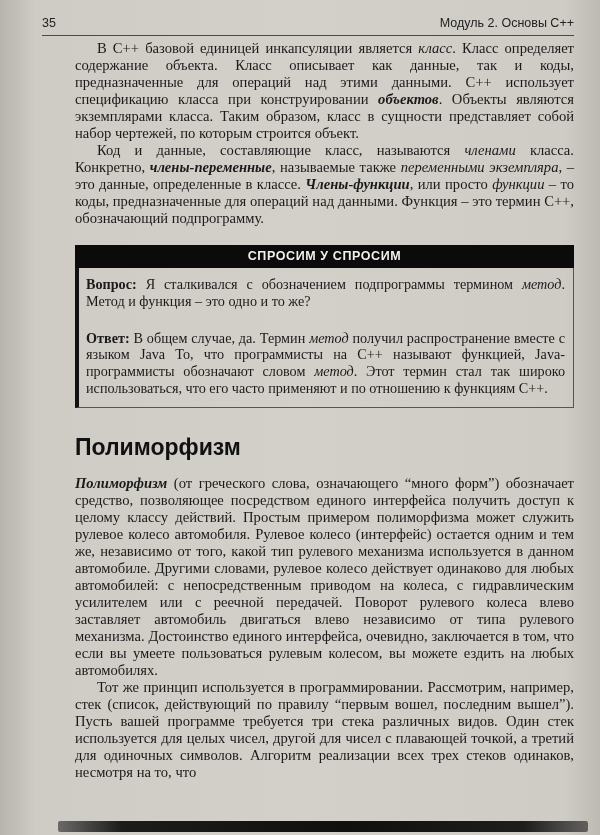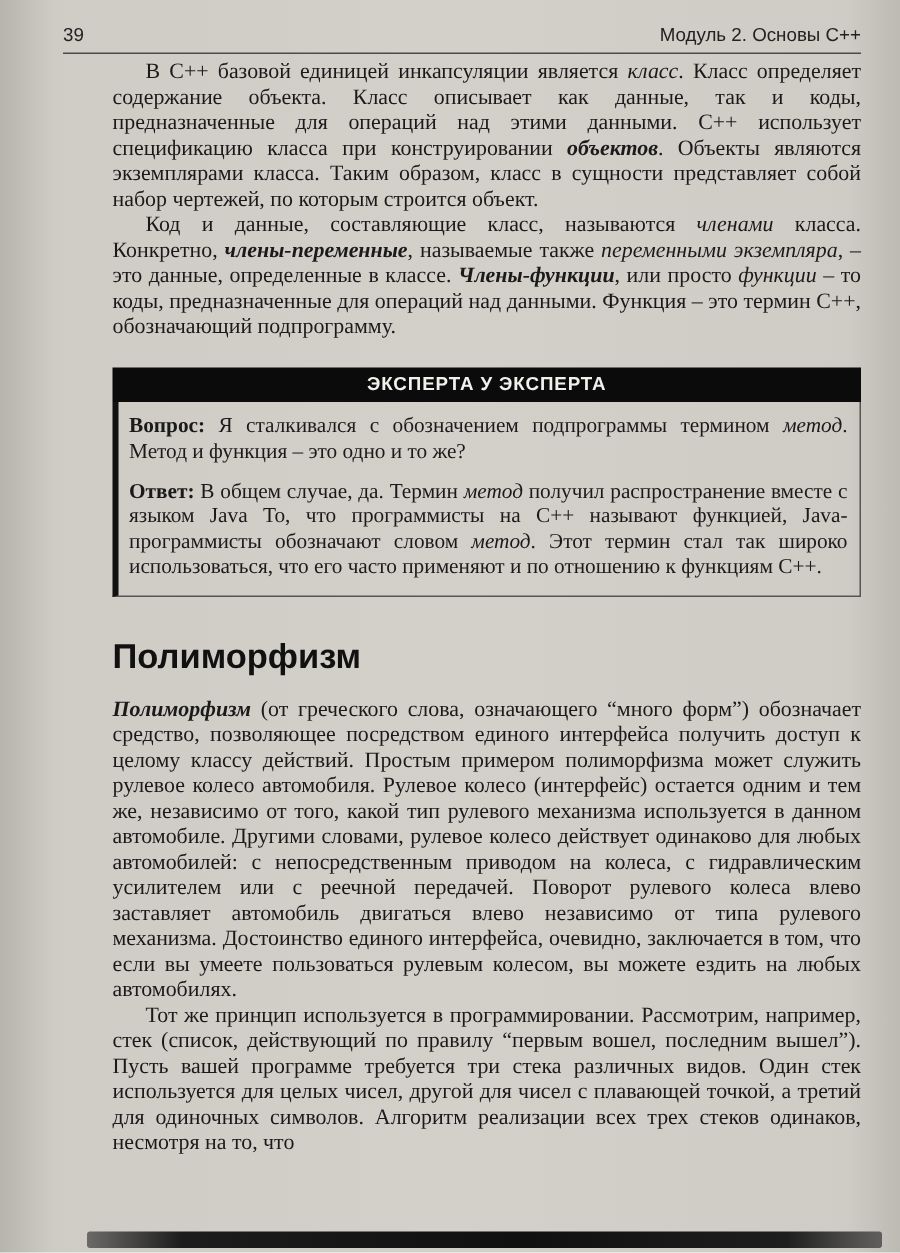--- a/index.html
+++ b/index.html
@@ -43,50 +43,50 @@
     text-align:center;
     padding:4px 0 5px 0;
   }
   .expert-body {
     border-left:4px solid #111;
     border-right:1px solid #555;
     border-bottom:1px solid #555;
     padding:8px 8px 10px 7px;
   }
   .expert-body p { font-size:14.2px; line-height:16.8px; }
-  .expert-question { margin-bottom:10px; }
+  .expert-question { margin-bottom:20px; }
   h1.section-heading {
     font-family:"Liberation Sans", sans-serif;
     font-weight:bold;
     font-size:23px;
     color:#111;
     margin:26px 0 14px 0;
   }
   .scan-edge {
     position:absolute;
     bottom:3px; left:58px; right:12px; height:11px;
     background: linear-gradient(90deg, rgba(25,25,25,0.55) 0%, #1c1c1c 12%, #101010 55%, #1e1e1e 88%, rgba(30,30,30,0.6) 100%);
     border-radius:2px;
   }
 </style>
 </head>
 <body>
 
 <header class="page-header">
-  <span>39</span>
+  <span>35</span>
   <span>Модуль 2. Основы C++</span>
 </header>
 <div class="header-rule"></div>
 
 <main>
   <p class="indent"><span>В C++ базовой единицей инкапсуляции является </span><span style="font-style: italic;">класс</span><span>. Класс определяет содержание объекта. Класс описывает как данные, так и коды, предназначенные для операций над этими данными. C++ использует спецификацию класса при конструировании </span><span style="font-style: italic; font-weight: bold;">объектов</span><span>. Объекты являются экземплярами класса. Таким образом, класс в сущности представляет собой набор чертежей, по которым строится объект.</span></p>
   <p class="indent"><span>Код и данные, составляющие класс, называются </span><span style="font-style: italic;">членами</span><span> класса. Конкретно, </span><span style="font-style: italic; font-weight: bold;">члены-переменные</span><span>, называемые также </span><span style="font-style: italic;">переменными экземпляра</span><span>, – это данные, определенные в классе. </span><span style="font-style: italic; font-weight: bold;">Члены-функции</span><span>, или просто </span><span style="font-style: italic;">функции</span><span> – то коды, предназначенные для операций над данными. Функция – это термин C++, обозначающий подпрограмму.</span></p>
 
   <section class="expert-box">
-    <div class="expert-title">ЭКСПЕРТА У ЭКСПЕРТА</div>
+    <div class="expert-title">СПРОСИМ У СПРОСИМ</div>
     <div class="expert-body">
       <p class="expert-question"><span style="font-weight: bold;">Вопрос:</span><span> Я сталкивался с обозначением подпрограммы термином </span><span style="font-style: italic;">метод</span><span>. Метод и функция – это одно и то же?</span></p>
       <p class="expert-answer"><span style="font-weight: bold;">Ответ:</span><span> В общем случае, да. Термин </span><span style="font-style: italic;">метод</span><span> получил распространение вместе с языком Java То, что программисты на C++ называют функцией, Java-программисты обозначают словом </span><span style="font-style: italic;">метод</span><span>. Этот термин стал так широко использоваться, что его часто применяют и по отношению к функциям C++.</span></p>
     </div>
   </section>
 
   <h1 class="section-heading">Полиморфизм</h1>
 
   <p><span style="font-style: italic; font-weight: bold;">Полиморфизм</span><span> (от греческого слова, означающего “много форм”) обозначает средство, позволяющее посредством единого интерфейса получить доступ к целому классу действий. Простым примером полиморфизма может служить рулевое колесо автомобиля. Рулевое колесо (интерфейс) остается одним и тем же, независимо от того, какой тип рулевого механизма используется в данном автомобиле. Другими словами, рулевое колесо действует одинаково для любых автомобилей: с непосредственным приводом на колеса, с гидравлическим усилителем или с реечной передачей. Поворот рулевого колеса влево заставляет автомобиль двигаться влево независимо от типа рулевого механизма. Достоинство единого интерфейса, очевидно, заключается в том, что если вы умеете пользоваться рулевым колесом, вы можете ездить на любых автомобилях.</span></p>
   <p class="indent"><span>Тот же принцип используется в программировании. Рассмотрим, например, стек (список, действующий по правилу “первым вошел, последним вышел”). Пусть вашей программе требуется три стека различных видов. Один стек используется для целых чисел, другой для чисел с плавающей точкой, а третий для одиночных символов. Алгоритм реализации всех трех стеков одинаков, несмотря на то, что</span></p>

